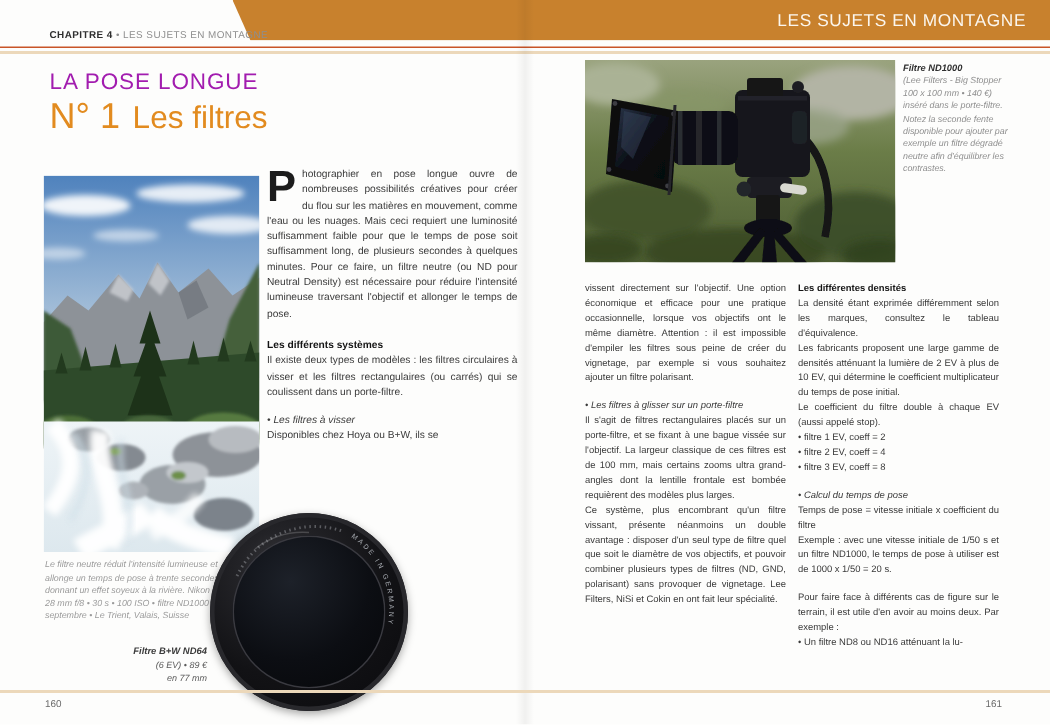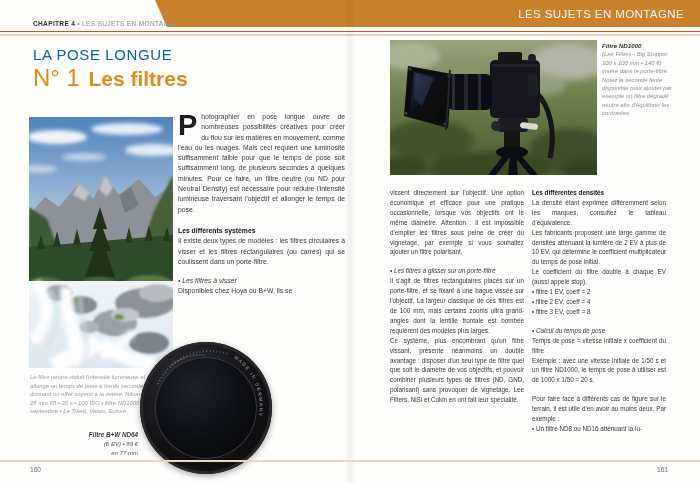--- a/index.html
+++ b/index.html
@@ -11,24 +11,24 @@
   .banner span{color:#fbf6ee;font-size:11.5px;letter-spacing:.4px;}
   .chapter{position:absolute;left:33px;top:20px;font-size:6.6px;color:#8e8e8e;letter-spacing:.3px;white-space:nowrap;}
   .chapter b{color:#2e2e2e;font-weight:bold;}
   .rule-red{position:absolute;left:0;right:0;top:31px;height:1px;background:#c85427;}
   .rule-beige{position:absolute;left:0;right:0;top:34px;height:2px;background:#ecd8ba;}
   .rule-beige-bottom{position:absolute;left:0;right:0;top:460px;height:2px;background:#ecd8ba;}
   .pagenum{position:absolute;top:466px;font-size:6.6px;color:#6a6a6a;}
   .pagenum.left{left:30px;} .pagenum.right{right:32px;}
   
   .title{position:absolute;left:33px;top:47px;line-height:1;}
-  .title .kicker{font-size:15px;color:#0369a1;letter-spacing:.6px;display:block;}
+  .title .kicker{font-size:15px;color:#a21caf;letter-spacing:.6px;display:block;}
   .title .row2{margin-top:4px;display:block;}
   .title .no{font-size:24px;color:#e28b1f;font-weight:400;}
-  .title .name{font-size:21px;color:#e28b1f;font-weight:bold;margin-left:4px;}
+  .title .name{font-size:21px;color:#e28b1f;font-weight:normal;margin-left:4px;}
   .photo-left{position:absolute;left:29px;top:117px;width:144px;height:251px;overflow:hidden;}
   .photo-left svg{display:block;width:100%;height:100%;}
   .cap-left{position:absolute;left:30px;top:373px;width:132px;font-size:5.9px;font-style:italic;color:#9b9b9b;line-height:8.6px;}
   .col-left{position:absolute;left:178px;top:112px;width:167px;font-size:6.8px;color:#3a3a3a;line-height:10.3px;text-align:justify;}
   .col-left p{margin:0;}
   .dropcap{float:left;font-size:29px;line-height:24px;font-weight:bold;color:#1c1c1c;margin:1px 4px 0 0;}
   .h-bold{font-weight:bold;color:#141414;margin-top:11px !important;}
   .bullet-it{font-style:italic;margin-top:9px !important;text-align:left;}
   
   .disc{position:absolute;left:140px;top:342px;width:132px;height:132px;border-radius:50%;

